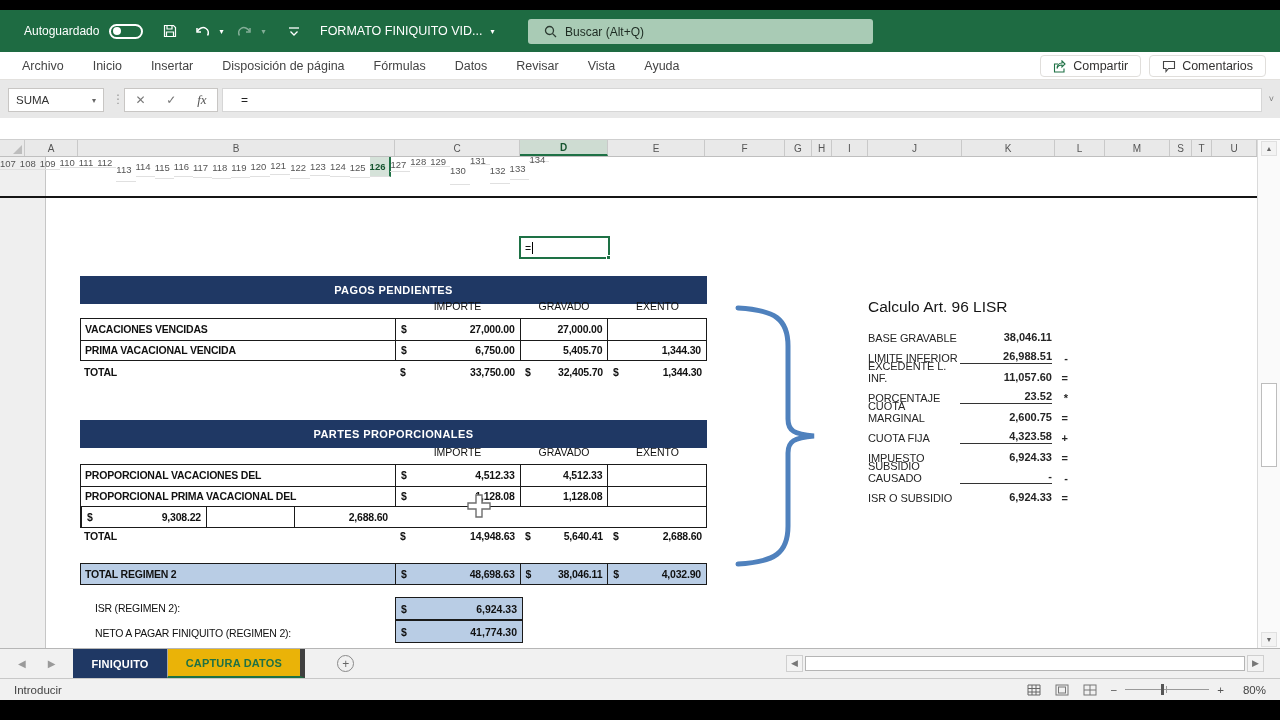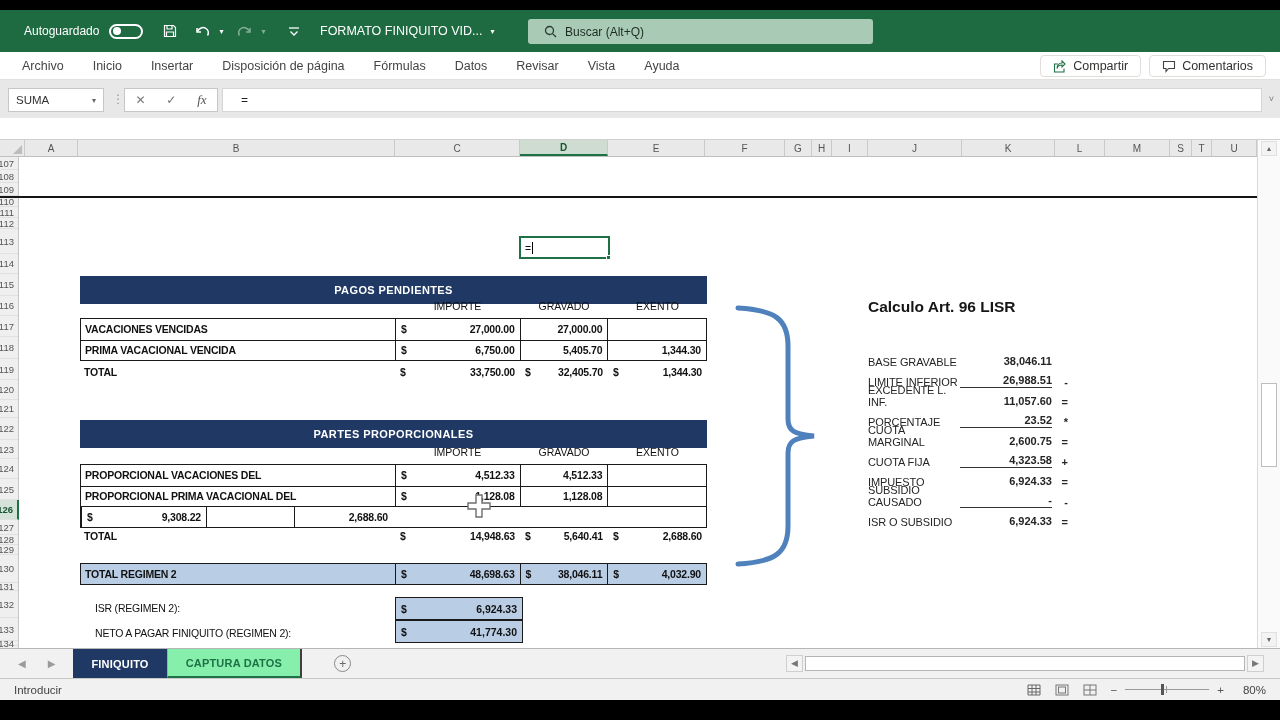--- a/index.html
+++ b/index.html
@@ -51,21 +51,21 @@
 
   
   .colheads{left:0;top:140px;width:1257px;height:17px;background:#E9E9E9;display:flex;border-bottom:1px solid #BFBFBF;font-size:10px;color:#555}
   .ch{border-right:1px solid #C9C9C9;display:flex;align-items:center;justify-content:center;height:100%}
   .ch.sel{background:#CEDCD2;border-bottom:2px solid #1E7145;color:#16542F;font-weight:bold}
   .corner{width:25px;position:relative;background:#E9E9E9;border-right:1px solid #C9C9C9}
   .corner:after{content:"";position:absolute;right:2px;bottom:2px;border-left:9px solid transparent;border-bottom:9px solid #BDBDBD}
 
   
   .sheet{left:0;top:157px;width:1257px;height:491px;background:#fff;overflow:hidden}
-  .rowhead{position:absolute;left:0;top:0;width:19px;height:491px;background:#EFEFEF;border-right:1px solid #C6C6C6;display:flex;flex-direction:column}
+  .rowhead{position:absolute;left:0;top:0;width:46px;height:491px;background:#EFEFEF;border-right:1px solid #C6C6C6;display:flex;flex-direction:row}
   .rh{font-size:9.5px;color:#555;display:flex;align-items:center;justify-content:flex-end;padding-right:4px;border-bottom:1px solid #E0E0E0}
   .rh.sel{background:#D5E2D9;border-right:2px solid #1E7145;color:#16542F;font-weight:bold;margin-right:-1px}
   .pgline{position:absolute;left:0;top:39px;width:1257px;height:2px;background:#151515}
 
   
   .band{position:absolute;background:#1F3864;color:#fff;font-weight:bold;font-size:11px;display:flex;align-items:center;justify-content:center;letter-spacing:.4px;width:627px;height:28px}
   .hlabels{position:absolute;display:flex;width:627px;font-size:10.5px;font-weight:normal;color:#111}
   .hl-b{width:315px}.hl-c{width:125px;text-align:center}.hl-d{width:88px;text-align:center}.hl-e{width:99px;text-align:center}
   .tblbox{position:absolute;width:627px;border:1.5px solid #1a1a1a}
   .trow{display:flex;border-top:1px solid #1a1a1a;height:20.5px}
@@ -84,42 +84,42 @@
   .bluebox{position:absolute;left:395px;width:128px;height:23px;background:#B9CDE5;border:1.5px solid #1a1a1a;display:flex;align-items:center;justify-content:space-between;padding:0 5px;font-size:10.5px;font-weight:bold;color:#111}
   .sidelabel{position:absolute;left:95px;font-size:10.5px;font-weight:normal;color:#111;letter-spacing:-.2px}
 
   
   .editcell{position:absolute;left:519px;top:79px;width:91px;height:23px;background:#fff;border:2px solid #1E7145;display:flex;align-items:center;padding-left:4px;font-size:10.5px;color:#111}
   .editcell .caret{width:1px;height:12px;background:#000;margin-left:1px}
   .editcell .handle{position:absolute;right:-3px;bottom:-3px;width:5px;height:5px;background:#1E7145;border:1px solid #fff}
 
   
   .calc{position:absolute;left:868px;top:141px;width:200px}
-  .calc-title{font-size:15.5px;font-weight:bold;color:#151515;margin-bottom:32px}
+  .calc-title{font-size:15.5px;font-weight:normal;color:#151515;margin-bottom:8px}
   .calc-row{display:flex;align-items:flex-end;height:20px;font-size:11px;color:#252525}
   .cl{flex:1;font-weight:normal;letter-spacing:-.1px}
   .cv{width:92px;text-align:right;font-weight:bold;padding-bottom:1px}
   .cv.ul{border-bottom:1.2px solid #333}
   .co{width:16px;text-align:right;font-weight:bold}
 
   
   .brace{position:absolute;left:730px;top:144px;pointer-events:none}
   .cellcursor{position:absolute;left:466px;top:336px;pointer-events:none}
 
   
   .vscroll{left:1257px;top:140px;width:23px;height:508px;background:#FAFAFA;border-left:1px solid #DADADA}
   .vs-arrow{position:absolute;left:3px;width:16px;height:15px;background:#F3F3F3;border:1px solid #E0E0E0;color:#666;font-size:7px;display:flex;align-items:center;justify-content:center}
   .vs-thumb{position:absolute;left:3px;top:243px;width:16px;height:84px;background:#fff;border:1px solid #BDBDBD}
 
   
   .tabbar{left:0;top:648px;width:1280px;height:30px;background:#F1F1F1;border-top:1px solid #B6B6B6;display:flex;align-items:stretch}
   .nav-arrows{display:flex;align-items:center;gap:22px;padding:0 18px;color:#9a9a9a;font-size:10px}
   .stab{display:flex;align-items:center;padding:0 18px;font-size:11px;font-weight:bold;letter-spacing:.2px}
   .stab.colored{background:#1F3864;color:#fff}
-  .stab.active{background:#86efac;color:#1E7145;border-left:1px solid #A6A6A6;border-right:2px solid #404040;border-bottom:2px solid #1E7145}
+  .stab.active{background:#eab308;color:#1E7145;border-left:1px solid #A6A6A6;border-right:5px solid #404040;border-bottom:2px solid #1E7145}
   .addsheet{width:17px;height:17px;border:1px solid #8a8a8a;border-radius:50%;color:#666;font-size:12px;display:flex;align-items:center;justify-content:center;align-self:center;margin-left:32px}
   .hscroll{position:absolute;left:786px;top:654px;width:478px;height:18px;display:flex;align-items:center}
   .hs-arrow{width:17px;height:17px;background:#F3F3F3;border:1px solid #CFCFCF;color:#777;font-size:9px;display:flex;align-items:center;justify-content:center}
   .hs-thumb{flex:1;height:15px;background:#fff;border:1px solid #B5B5B5;margin:0 2px}
 
   
   .statusbar{left:0;top:678px;width:1280px;height:22px;background:#F1F1F1;border-top:1px solid #C8C8C8;display:flex;align-items:center;font-size:11.5px;color:#444}
   .status-mode{padding-left:14px}
   .status-right{position:absolute;right:14px;display:flex;align-items:center;gap:14px}
   .viewicon{color:#666;display:flex}

